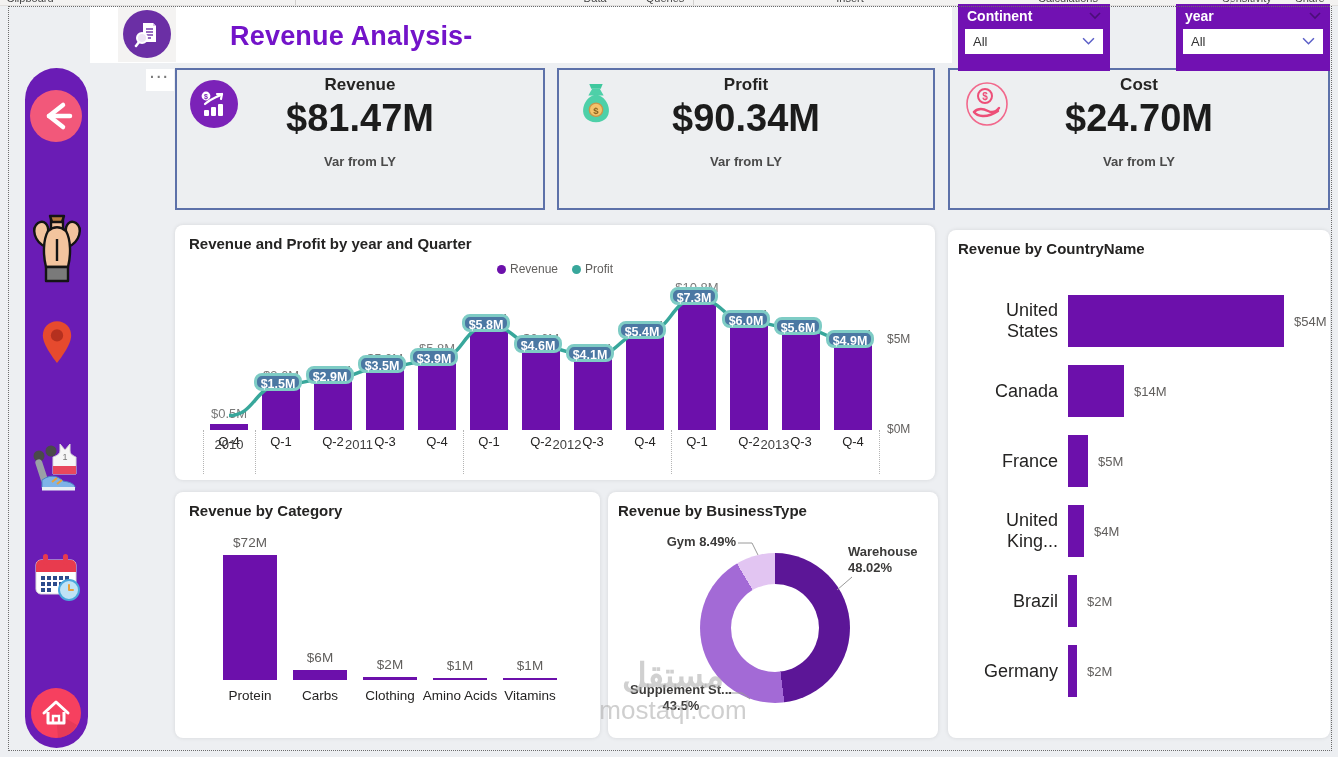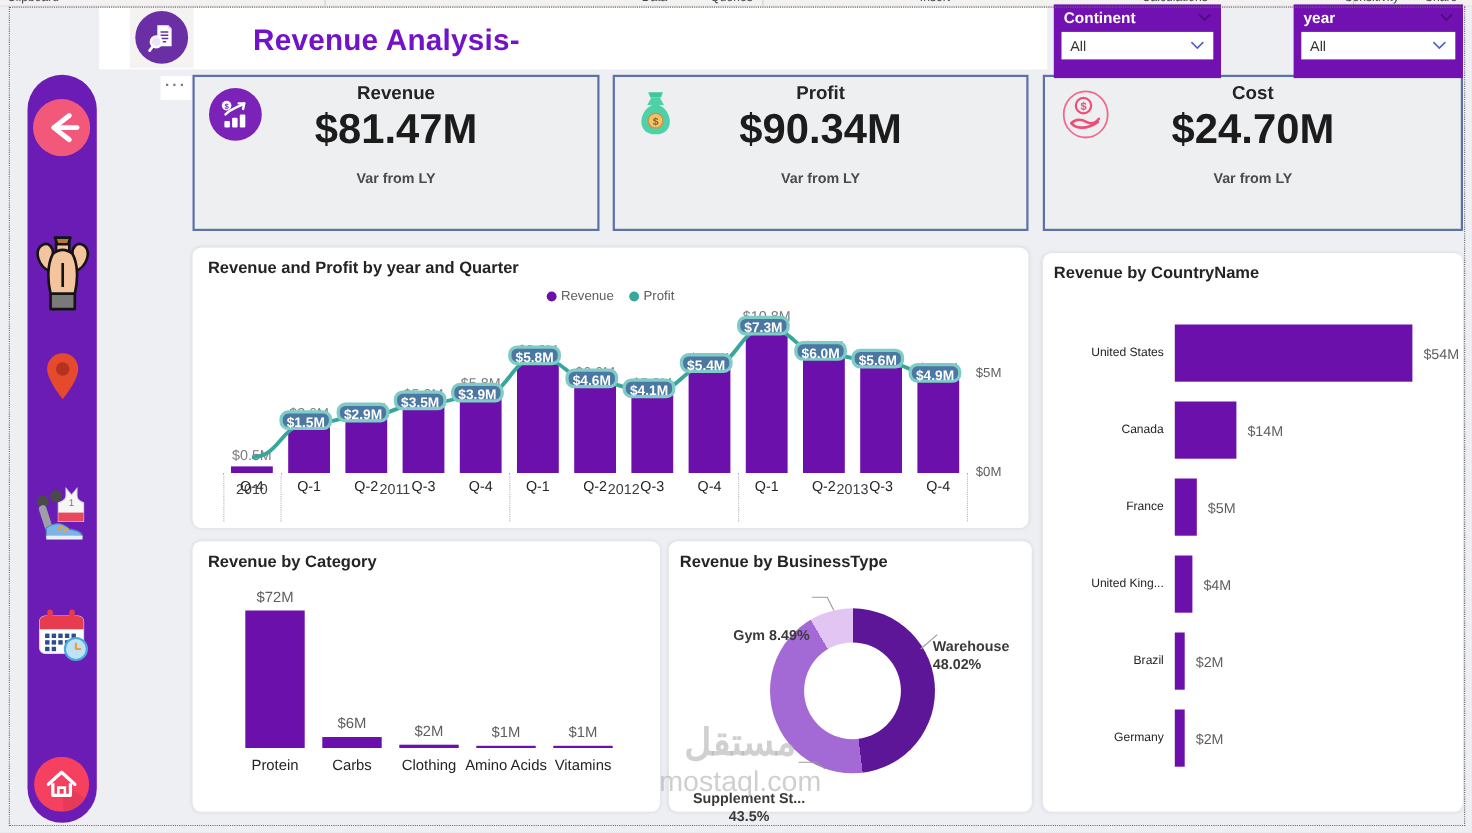--- a/index.html
+++ b/index.html
@@ -46,21 +46,21 @@
   .bar-v { position:absolute; background:#6C10AB; }
   .rev-label { position:absolute; width:64px; text-align:center; font-size:13px; color:#7a7a7a; }
   .pill { position:absolute; width:48px; height:18px; background:#4B78A3; border:3px solid #7ECCC5; border-radius:8px; color:#fff; font-size:12.5px; font-weight:bold; text-align:center; line-height:17px; }
   .x-label { position:absolute; width:52px; text-align:center; font-size:13px; color:#252423; top:149px; }
   .year-label { position:absolute; text-align:center; font-size:13px; color:#404040; top:152px; }
   .year-sep { position:absolute; top:145px; height:44px; border-left:1px dotted #b5b5b5; }
   .y-axis-label { position:absolute; left:712px; font-size:12px; color:#605E5C; }
 
   
   .country-row { position:absolute; left:10px; width:360px; height:62px; }
-  .country-name { position:absolute; left:0; top:0; width:100px; height:62px; display:flex; align-items:center; justify-content:flex-end; font-size:11px; color:#252423; text-align:right; }
+  .country-name { position:absolute; left:0; top:0; width:100px; height:62px; display:flex; align-items:center; justify-content:flex-end; font-size:18px; color:#252423; text-align:right; }
   .bar-h { position:absolute; left:110px; top:5px; height:52px; background:#6C10AB; }
   .country-val { position:absolute; top:0; height:62px; display:flex; align-items:center; font-size:13px; color:#605E5C; }
 
   
   .cat-bar { position:absolute; background:#6C10AB; }
   .cat-val { position:absolute; width:70px; text-align:center; font-size:13.5px; color:#605E5C; }
   .cat-name { position:absolute; width:84px; text-align:center; font-size:13.5px; color:#252423; line-height:16px; top:196px; }
 
   
   #donut { position:absolute; left:92px; top:61px; width:150px; height:150px; border-radius:50%; }
@@ -334,21 +334,21 @@
 
   <div class="card" style="left:608px; top:492px; width:330px; height:246px;">
     <div class="card-title" style="left:10px;">Revenue by BusinessType</div>
     <div id="donut" style="background: conic-gradient(rgb(92, 22, 151) 0deg, rgb(92, 22, 151) 172.872deg, rgb(163, 106, 214) 172.872deg, rgb(163, 106, 214) 329.472deg, rgb(226, 197, 242) 329.472deg, rgb(226, 197, 242) 360deg);"></div>
     <div id="donut-hole"></div>
     <svg id="donut-leaders" width="330" height="246">
       <path d="M130 51 L144 51 L150 63" fill="none" stroke="#9a9a9a" stroke-width="1"></path>
       <path d="M244 85 L229 98" fill="none" stroke="#9a9a9a" stroke-width="1"></path>
       <path d="M118 201 L134 201 L142 207" fill="none" stroke="#9a9a9a" stroke-width="1"></path>
     </svg>
-    <div id="donut-labels" style="position: absolute; inset: 0px; margin-top: 36px;">
+    <div id="donut-labels" style="position: absolute; inset: 0px;">
         <div class="donut-label" style="left: 240px; top: 52px; width: 95px; text-align: left; position: absolute;">Warehouse<br>48.02%</div>
         <div class="donut-label" style="left: 4px; top: 190px; width: 138px; text-align: center; position: absolute;">Supplement St...<br>43.5%</div>
         <div class="donut-label" style="left: 14px; top: 42px; width: 114px; text-align: right; position: absolute;">Gym 8.49%</div>
       </div>
   </div>
 
   <div id="sidebar">
     <div class="side-icon" style="left:5px; top:22px;">
       <svg width="52" height="52" viewBox="0 0 52 52">
         <circle cx="26" cy="26" r="26" fill="#F2587A"></circle>

